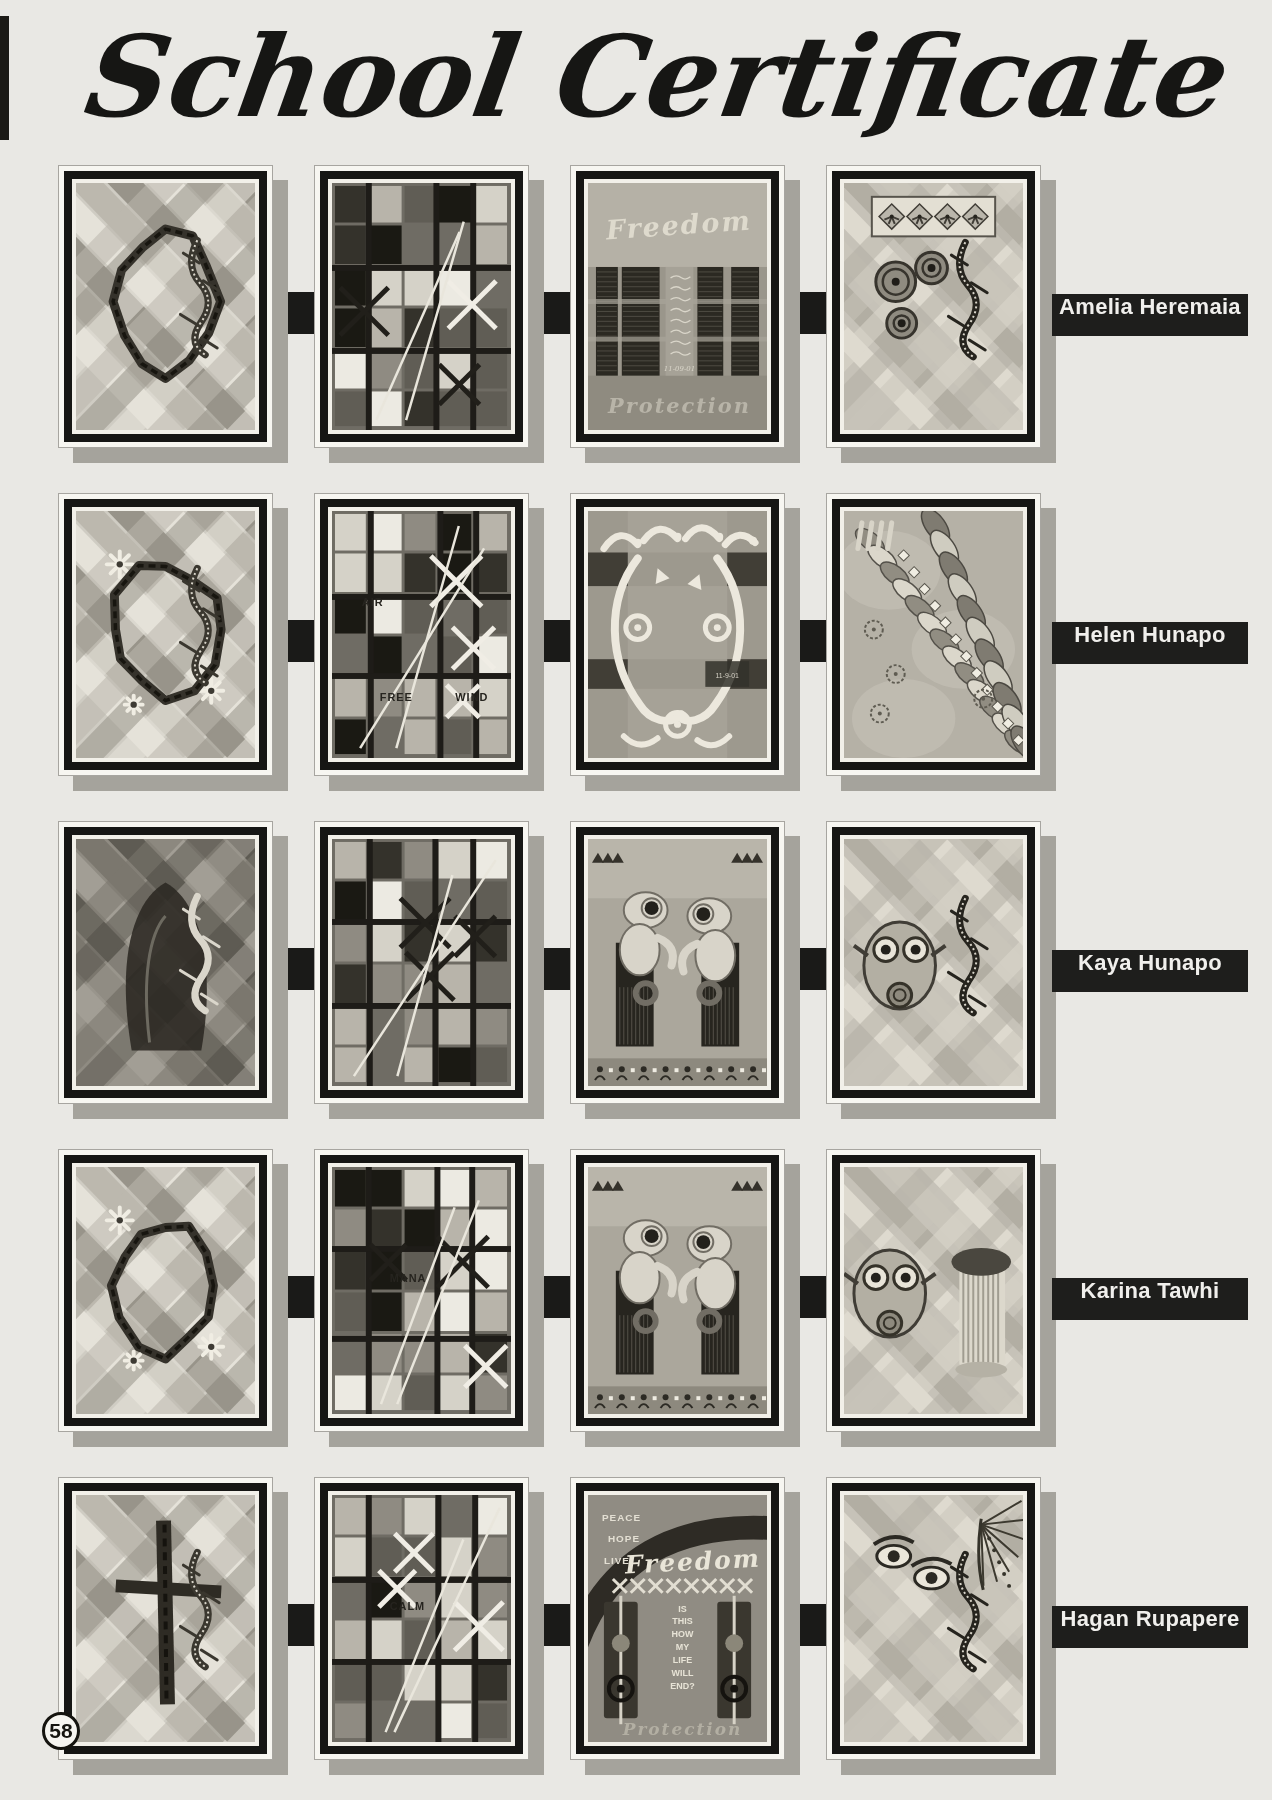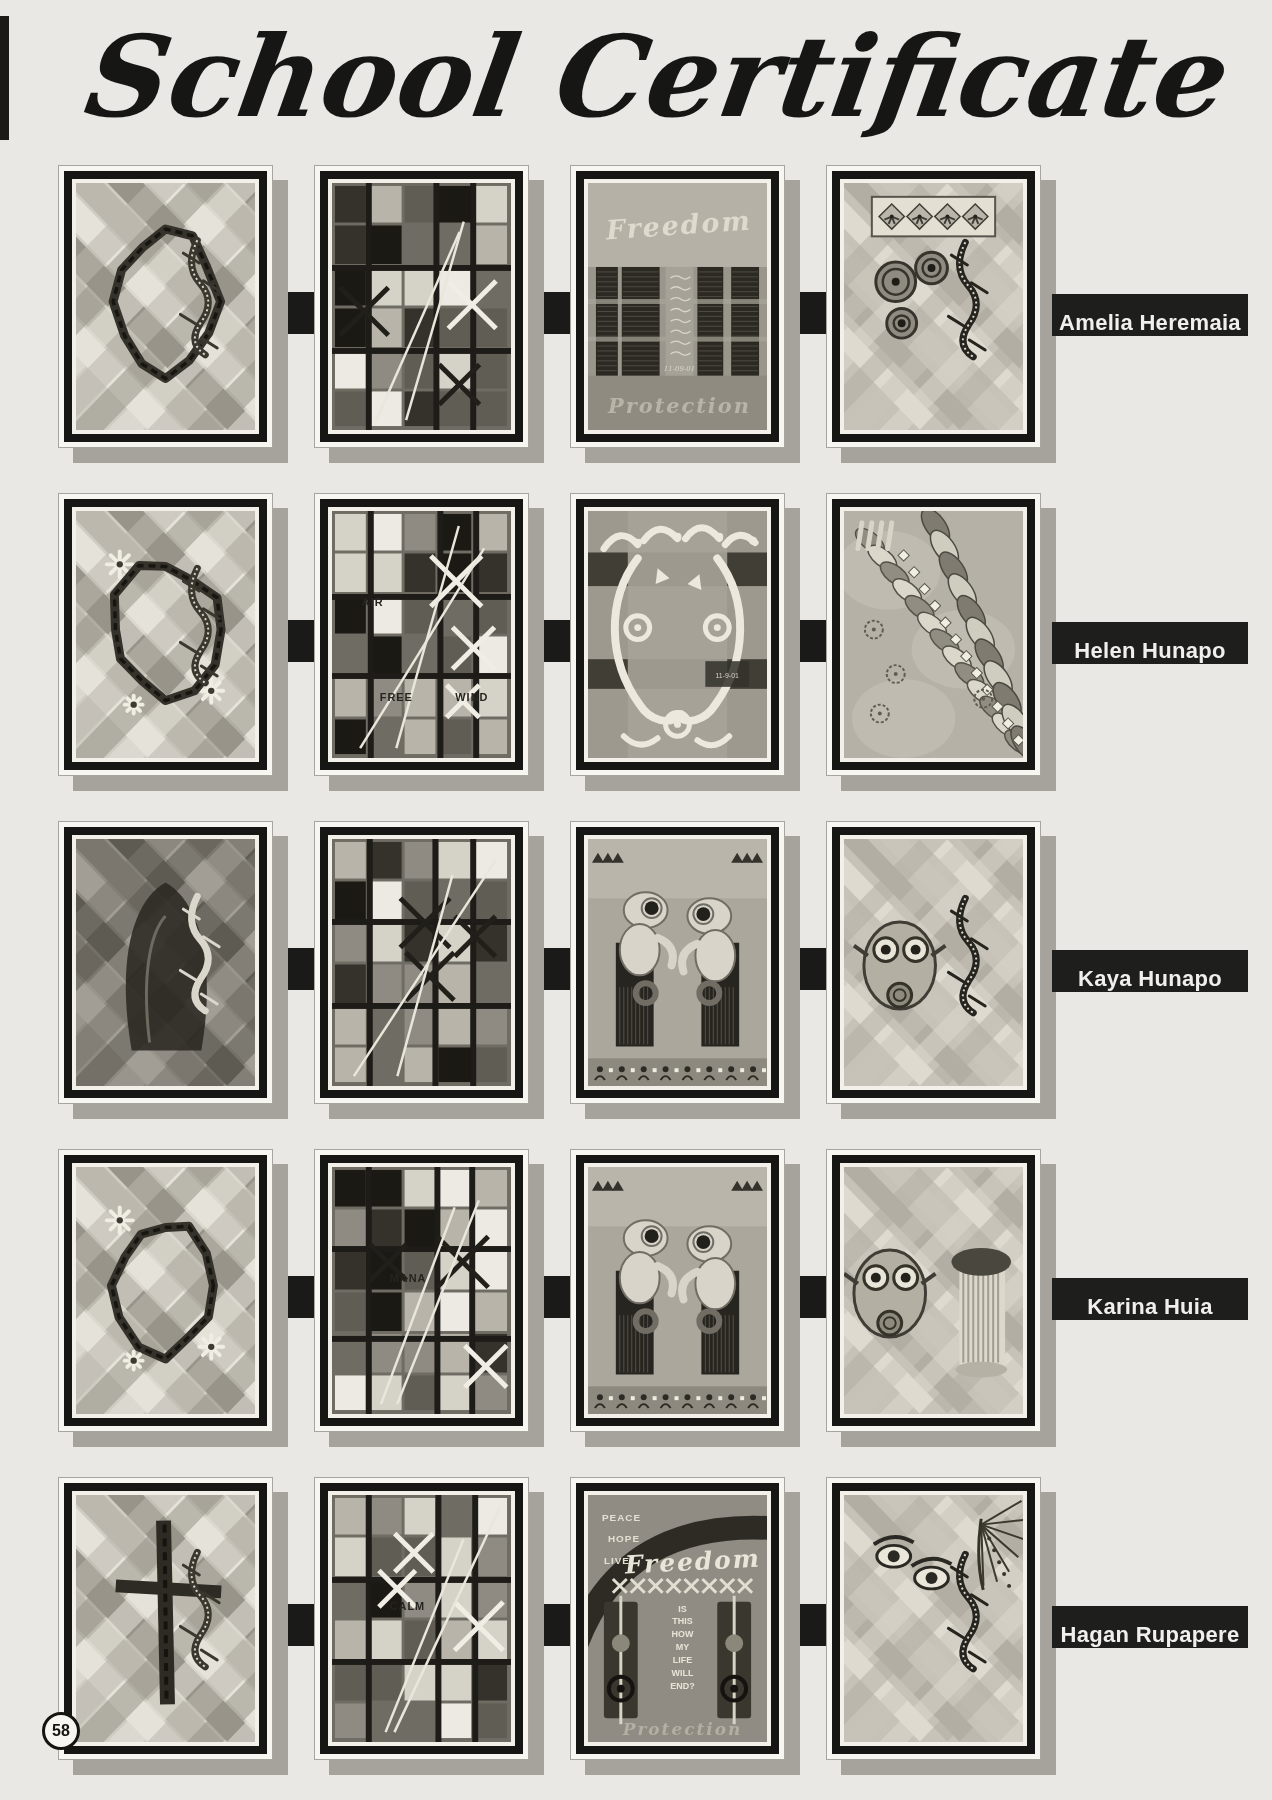--- a/index.html
+++ b/index.html
@@ -11,25 +11,25 @@
   .row{position:relative;height:283px;margin-bottom:45px}
   .cells{display:flex;height:283px}
   figure.frame{margin:0;width:215px;height:283px;background:#f7f6f1;border:1px solid #a7a5a0;
         box-sizing:border-box;padding:5px;box-shadow:15px 15px 0 0 #a5a39c;position:relative;z-index:2}
   .mat{width:100%;height:100%;background:#161614;padding:8px;box-sizing:border-box}
   .inner{width:100%;height:100%;background:#f2f0e9;padding:4px;box-sizing:border-box}
   svg.art{width:100%;height:100%;display:block;background:#b5b2aa}
   .gap{width:41px;position:relative}
   .connector{position:absolute;left:-12px;right:-12px;top:127px;height:42px;background:#1a1a18;z-index:1}
   .name-bar{position:absolute;left:994px;top:129px;width:196px;height:42px;background:#1e1e1c;
-        display:flex;align-items:flex-end;justify-content:center;z-index:3}
+        display:flex;align-items:flex-start;justify-content:center;z-index:3}
   .name-text{color:#f0efec;font-size:22px;font-weight:bold;letter-spacing:.3px;white-space:nowrap}
   .page-number{position:absolute;left:42px;top:1712px;width:38px;height:38px;border-radius:50%;
         background:#f6f5f0;border:3px solid #15140f;box-sizing:border-box;display:flex;align-items:center;
-        justify-content:center;font-weight:bold;font-size:16px;color:#15140f;z-index:6}
+        justify-content:center;font-weight:bold;font-size:21px;color:#15140f;z-index:6}
 </style>
 </head>
 <body>
 
 <div class="page">
   <div class="corner-mark"></div>
   <svg class="title-svg" width="1210" height="132">
     <text x="626" y="102" text-anchor="middle" transform="skewX(-9)" font-family="DejaVu Serif, serif" font-style="italic" font-weight="bold" font-size="112" fill="#161614" textLength="1140" lengthAdjust="spacingAndGlyphs">School Certificate</text>
   </svg>
 
@@ -999,21 +999,21 @@
                   <line x1="150" y1="102" x2="150" y2="198" stroke="#a09c90" stroke-width="2"></line>
                   <line x1="155" y1="102" x2="155" y2="198" stroke="#a09c90" stroke-width="2"></line>
                   <ellipse cx="138" cy="96" rx="30" ry="14" fill="#4a473f"></ellipse>
                   <ellipse cx="138" cy="205" rx="26" ry="8" fill="#b5b1a5"></ellipse>
                 </svg>
       </div>
     </div>
   </figure>
         </div>
     <div class="name-bar">
-      <span class="name-text">Karina Huia</span>
+      <span class="name-text">Karina Tawhi</span>
     </div>
   </div>
       <div class="row">
     <div class="cells">
           <figure class="frame">
     <div class="mat">
       <div class="inner">
         <svg class="art" viewBox="0 0 180 250" preserveAspectRatio="none" aria-label="Bound twig cross and gecko on woven flax">
                   <rect x="0" y="0" width="180" height="250" fill="#cfccc3"></rect>
                   <line x1="-160" y1="-10" x2="100" y2="260" stroke="#e5e2d9" stroke-width="26"></line>

